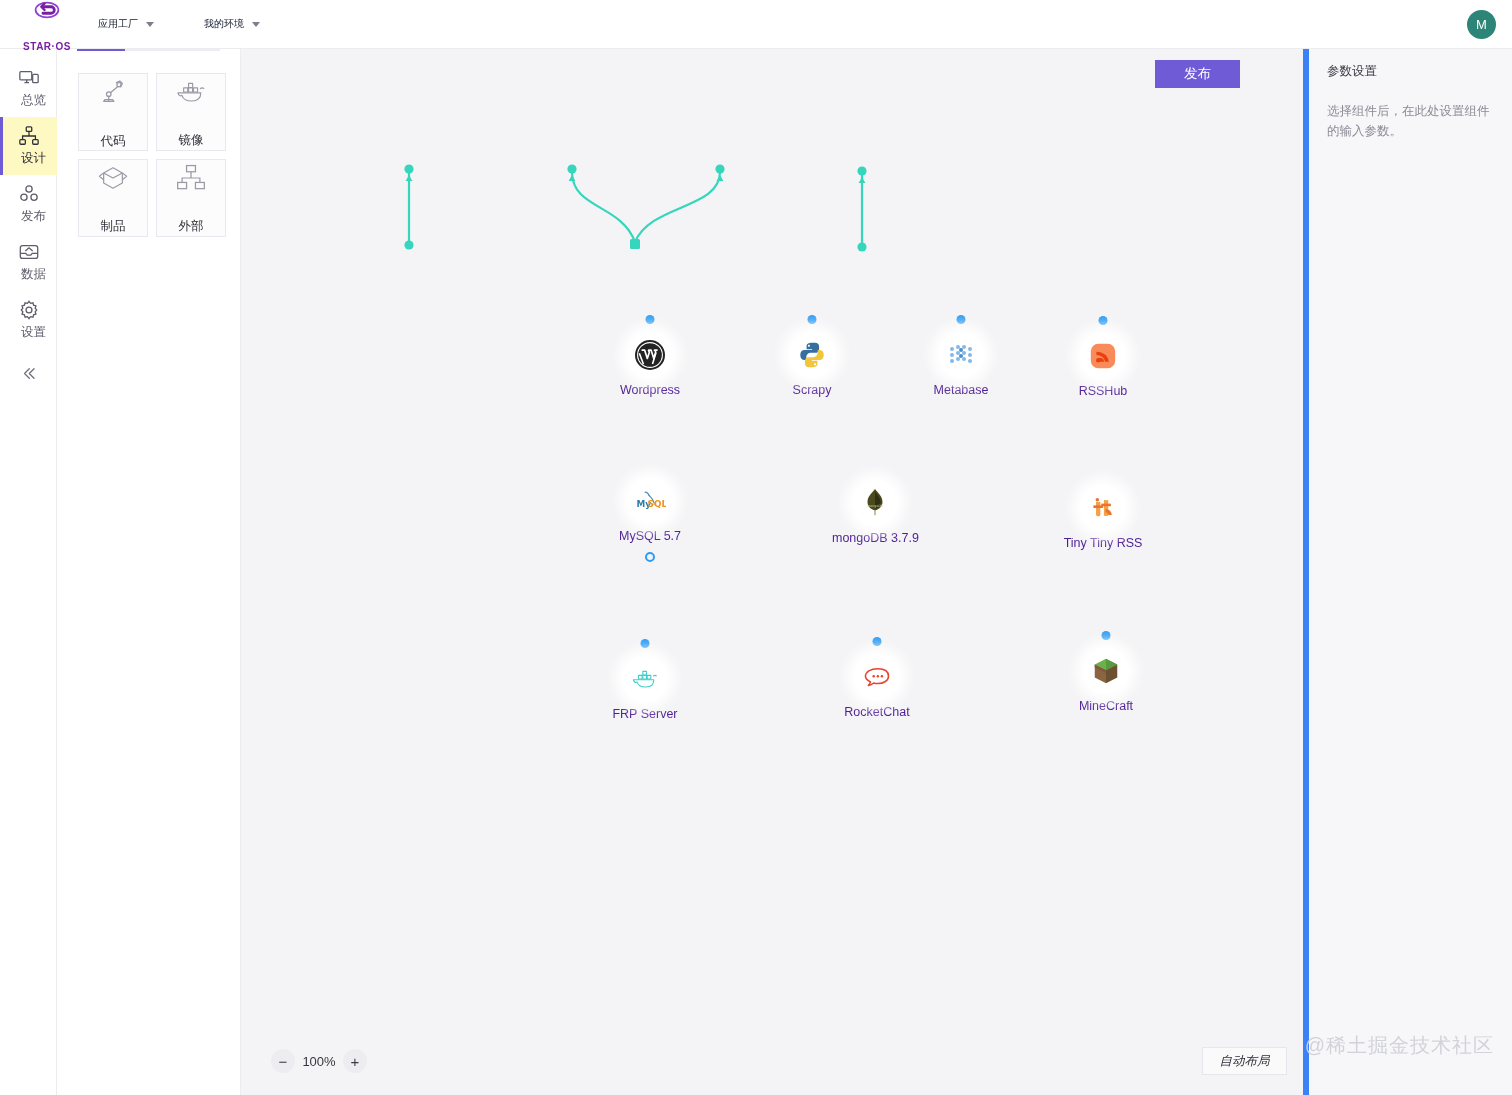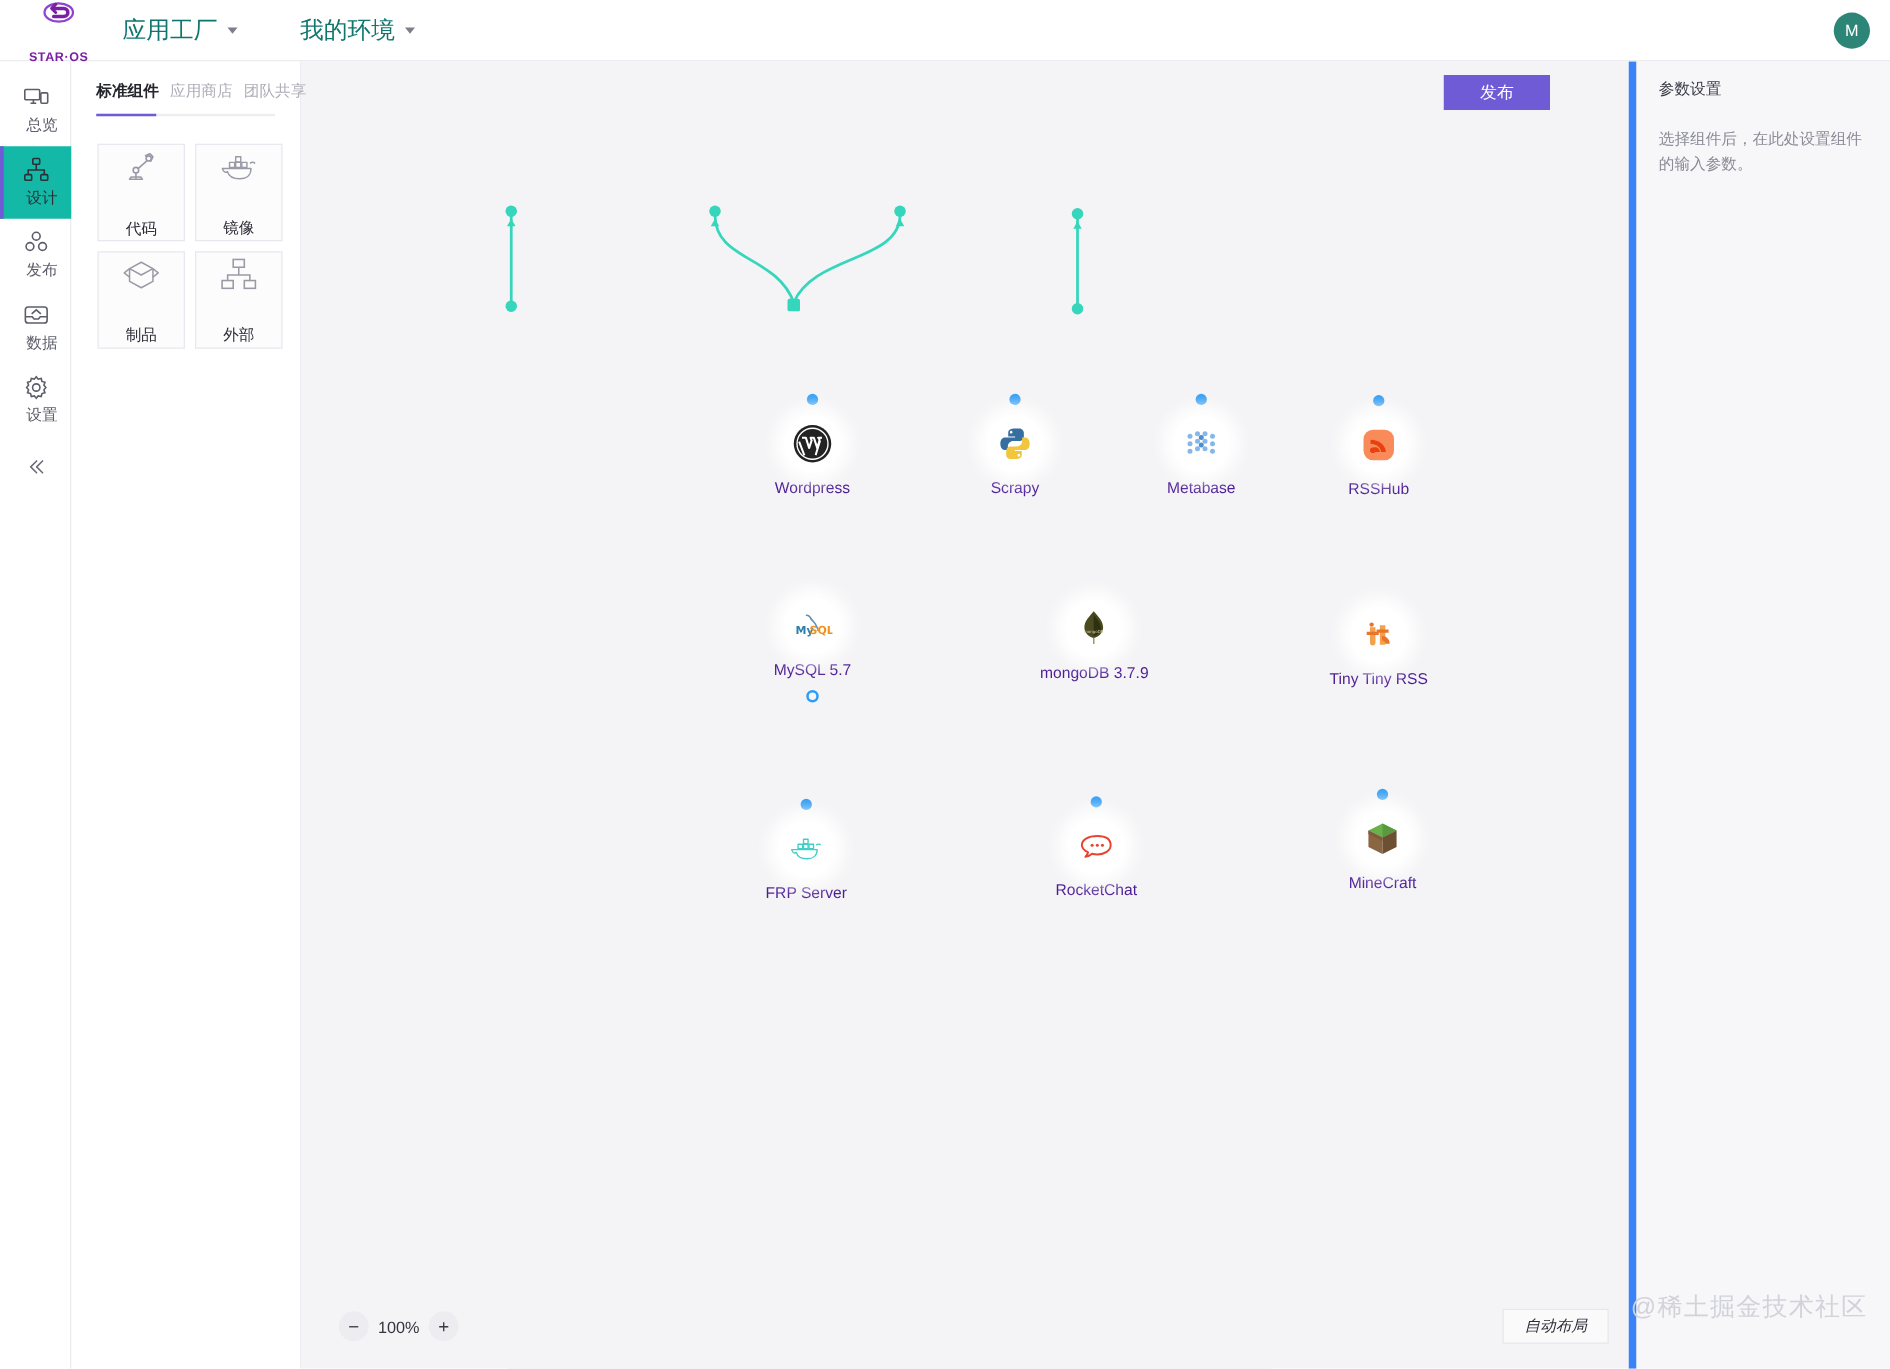--- a/index.html
+++ b/index.html
@@ -14,42 +14,42 @@
   
   .topbar {
     position: absolute; top: 0; left: 0; width: 1512px; height: 49px;
     background: #ffffff; border-bottom: 1px solid #ececf0;
     display: flex; align-items: center; z-index: 30;
   }
   .logo-wrap { width: 86px; display: flex; flex-direction: column; align-items: center; justify-content: center; margin-left: 4px; }
   .logo-mark { width: 26px; height: 26px; }
   .logo-text { font-size: 10px; font-weight: bold; letter-spacing: .5px; color: #7a1fa2; margin-top: 18px; }
   .nav-menu { display: flex; align-items: center; gap: 50px; margin-left: 8px; }
-  .nav-item { display: flex; align-items: center; gap: 8px; font-size: 19px; color: #0f766e; cursor: pointer; }
+  .nav-item { display: flex; align-items: center; gap: 8px; font-size: 10px; color: #0f172a; cursor: pointer; }
   .caret { width: 0; height: 0; border-left: 4.5px solid transparent; border-right: 4.5px solid transparent; border-top: 5px solid #7e7e8a; }
   .avatar {
     position: absolute; right: 16px; top: 10px;
     width: 29px; height: 29px; border-radius: 50%; background: #2c8577;
     color: #fff; font-size: 13px; display: flex; align-items: center; justify-content: center;
     cursor: pointer;
   }
 
   
   .rail {
     position: absolute; top: 49px; left: 0; width: 57px; height: 1046px;
     background: #fff; border-right: 1px solid #ececf0; z-index: 20;
     padding-top: 10px;
   }
   .rail-item {
     position: relative; width: 57px; height: 58px;
     display: flex; flex-direction: column; align-items: center; justify-content: center;
     gap: 3px; cursor: pointer; color: #5d5d6b;
   }
   .rail-item .rlabel { font-size: 12.5px; margin-left: 10px; }
-  .rail-item.active { background: #14b8a6; color: #2f2f38; }
+  .rail-item.active { background: #fef9c3; color: #2f2f38; }
   .rail-item.active::before {
     content: ""; position: absolute; left: 0; top: 0; width: 3px; height: 100%;
     background: #6f5bd6;
   }
   .rail-collapse {
     width: 57px; height: 48px; display: flex; align-items: center; justify-content: center;
     color: #6d6d7a; cursor: pointer; font-size: 15px;
   }
 
   
@@ -210,25 +210,20 @@
     </div>
 
     <div class="rail-collapse">
       <svg width="19" height="19" viewBox="0 0 24 24" fill="none" stroke="currentColor" stroke-width="1.6" stroke-linecap="round" stroke-linejoin="round">
         <path d="M13 6l-6 6 6 6M19 6l-6 6 6 6"></path>
       </svg>
     </div>
   </div>
 
   <div class="panel">
-    <div class="panel-tabs">
-      <div class="ptab active">标准组件</div>
-      <div class="ptab">应用商店</div>
-      <div class="ptab">团队共享</div>
-    </div>
     <div class="tab-rule"></div>
 
     <div class="card-grid">
 
       <div class="ccard">
         <svg width="34" height="34" viewBox="0 0 40 40" fill="none" stroke="#9a9aa6" stroke-width="1.5" stroke-linecap="round" stroke-linejoin="round">
           <path d="M24 9l4-2 3 3-2 4"></path>
             <circle cx="27" cy="11.5" r="2.4"></circle>
           <path d="M25 14l-8 7"></path>
             <circle cx="15" cy="22.5" r="2.6"></circle>

